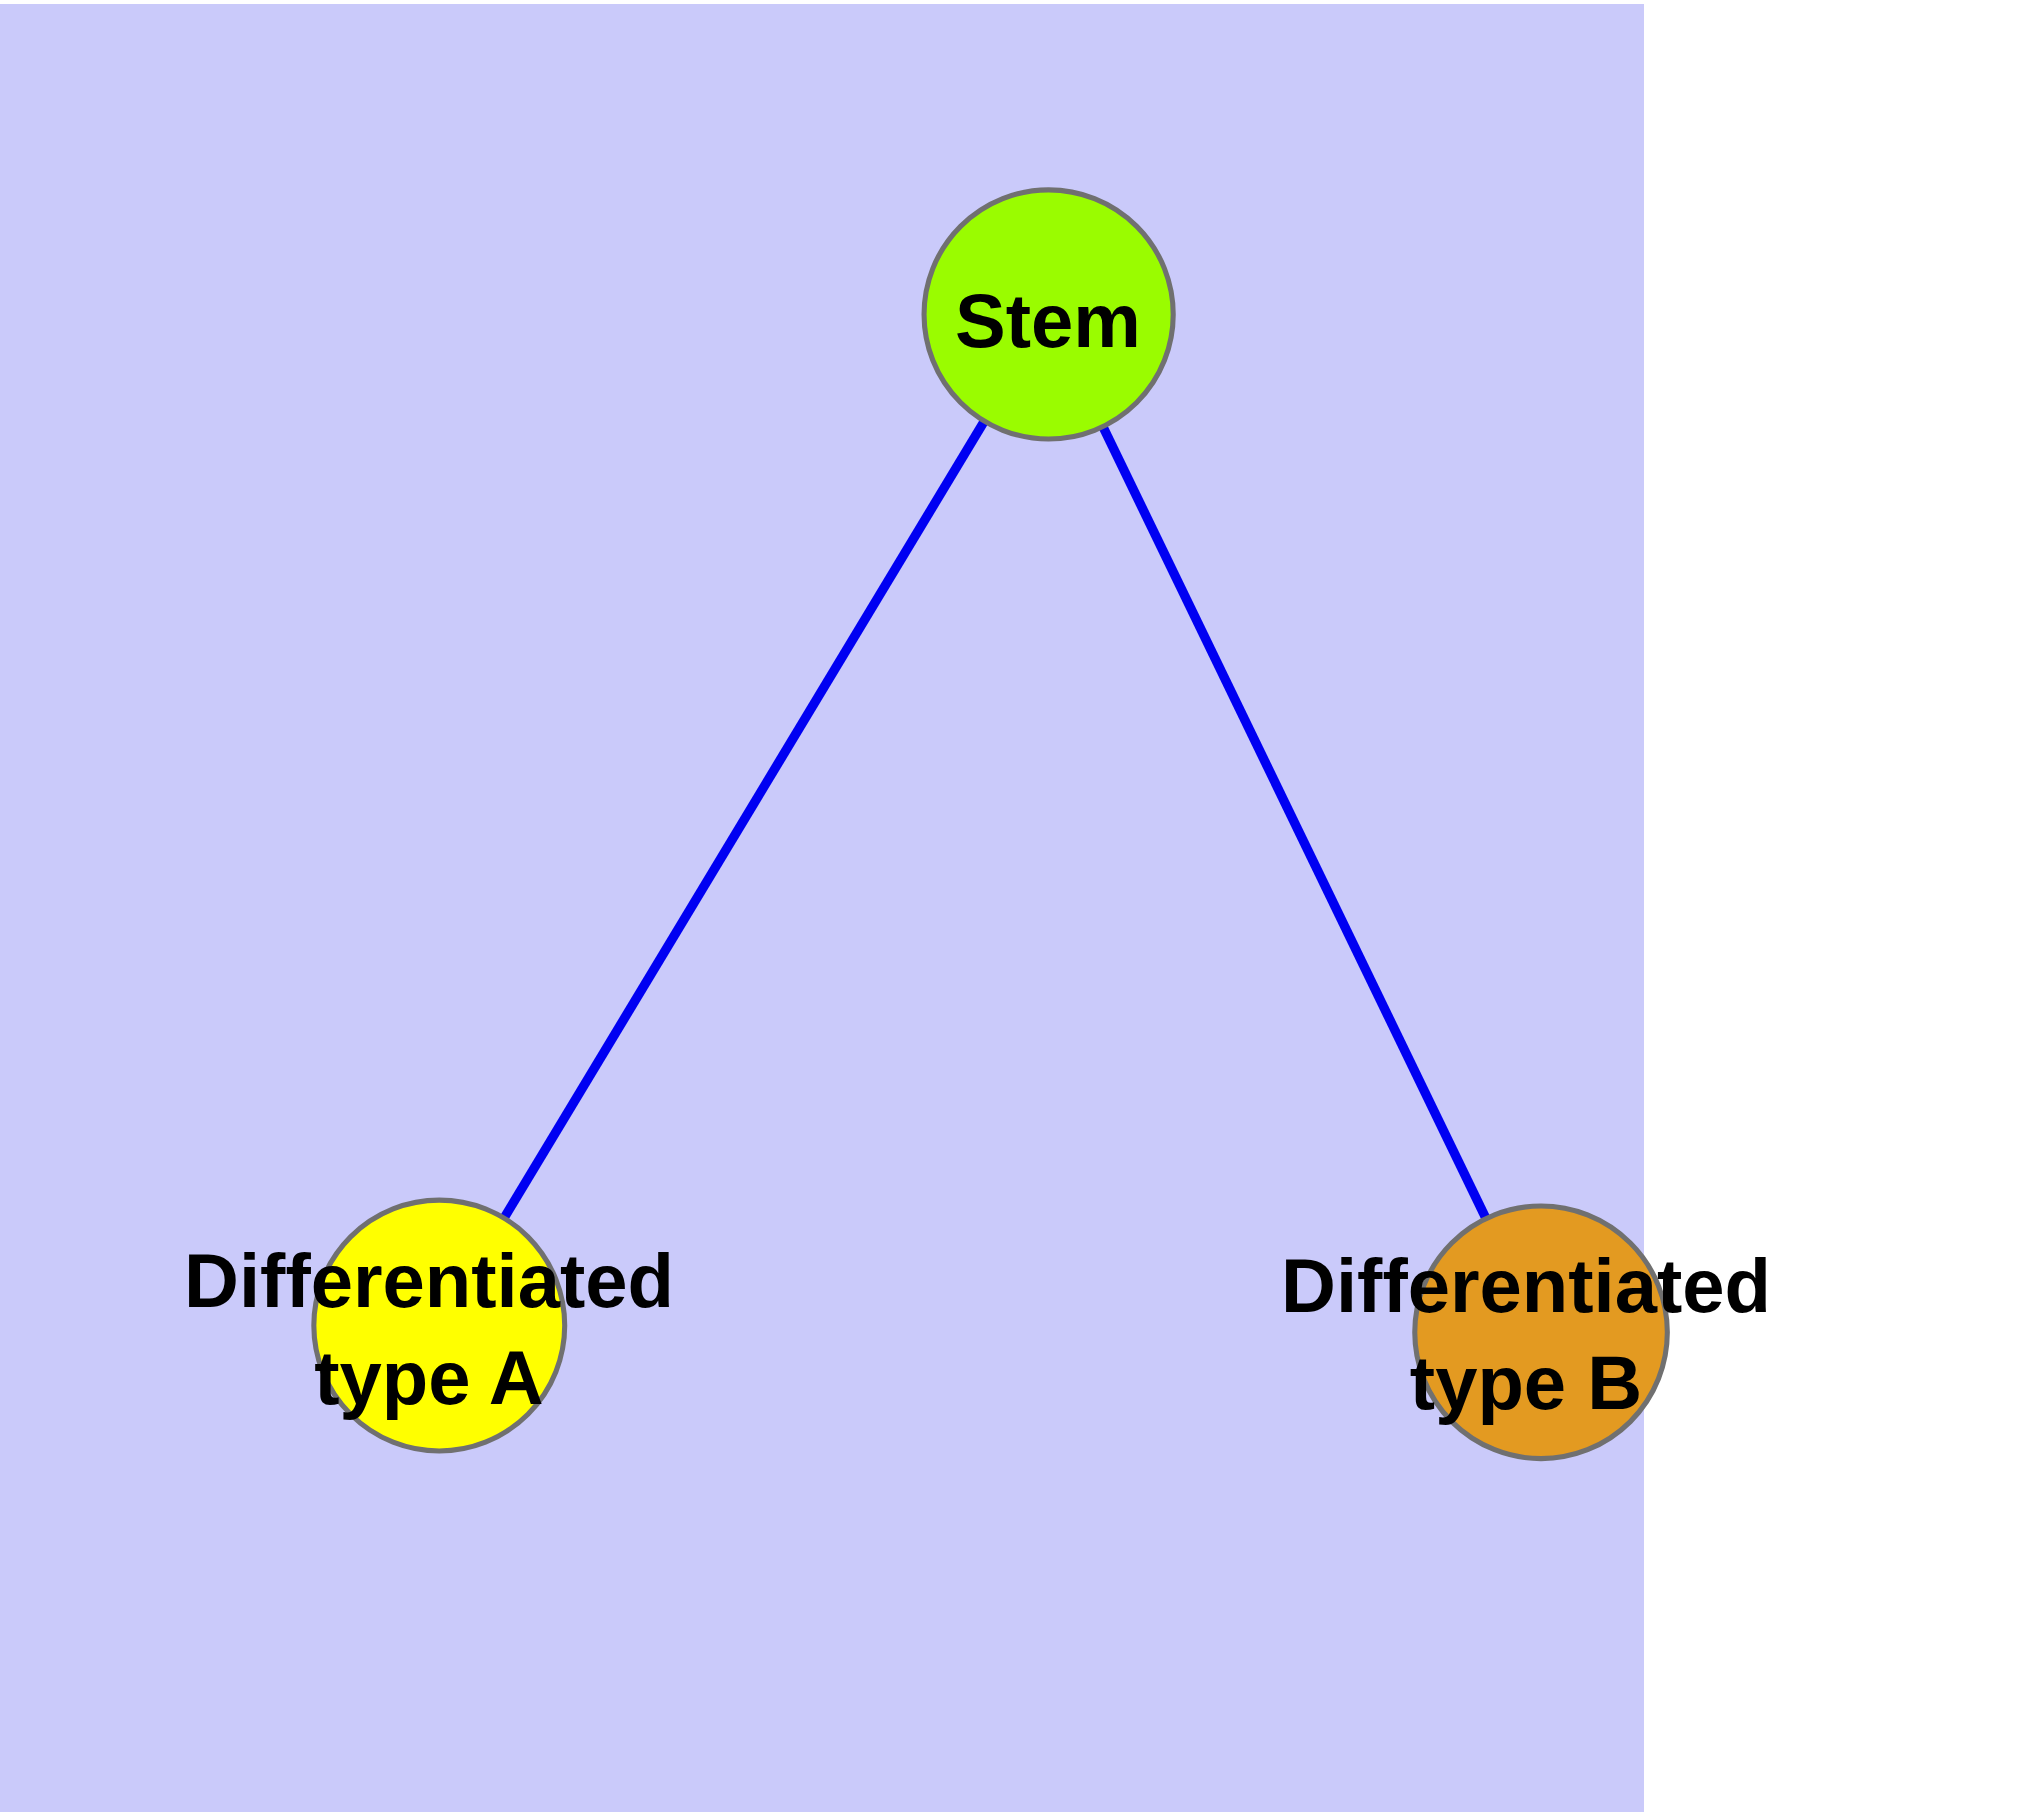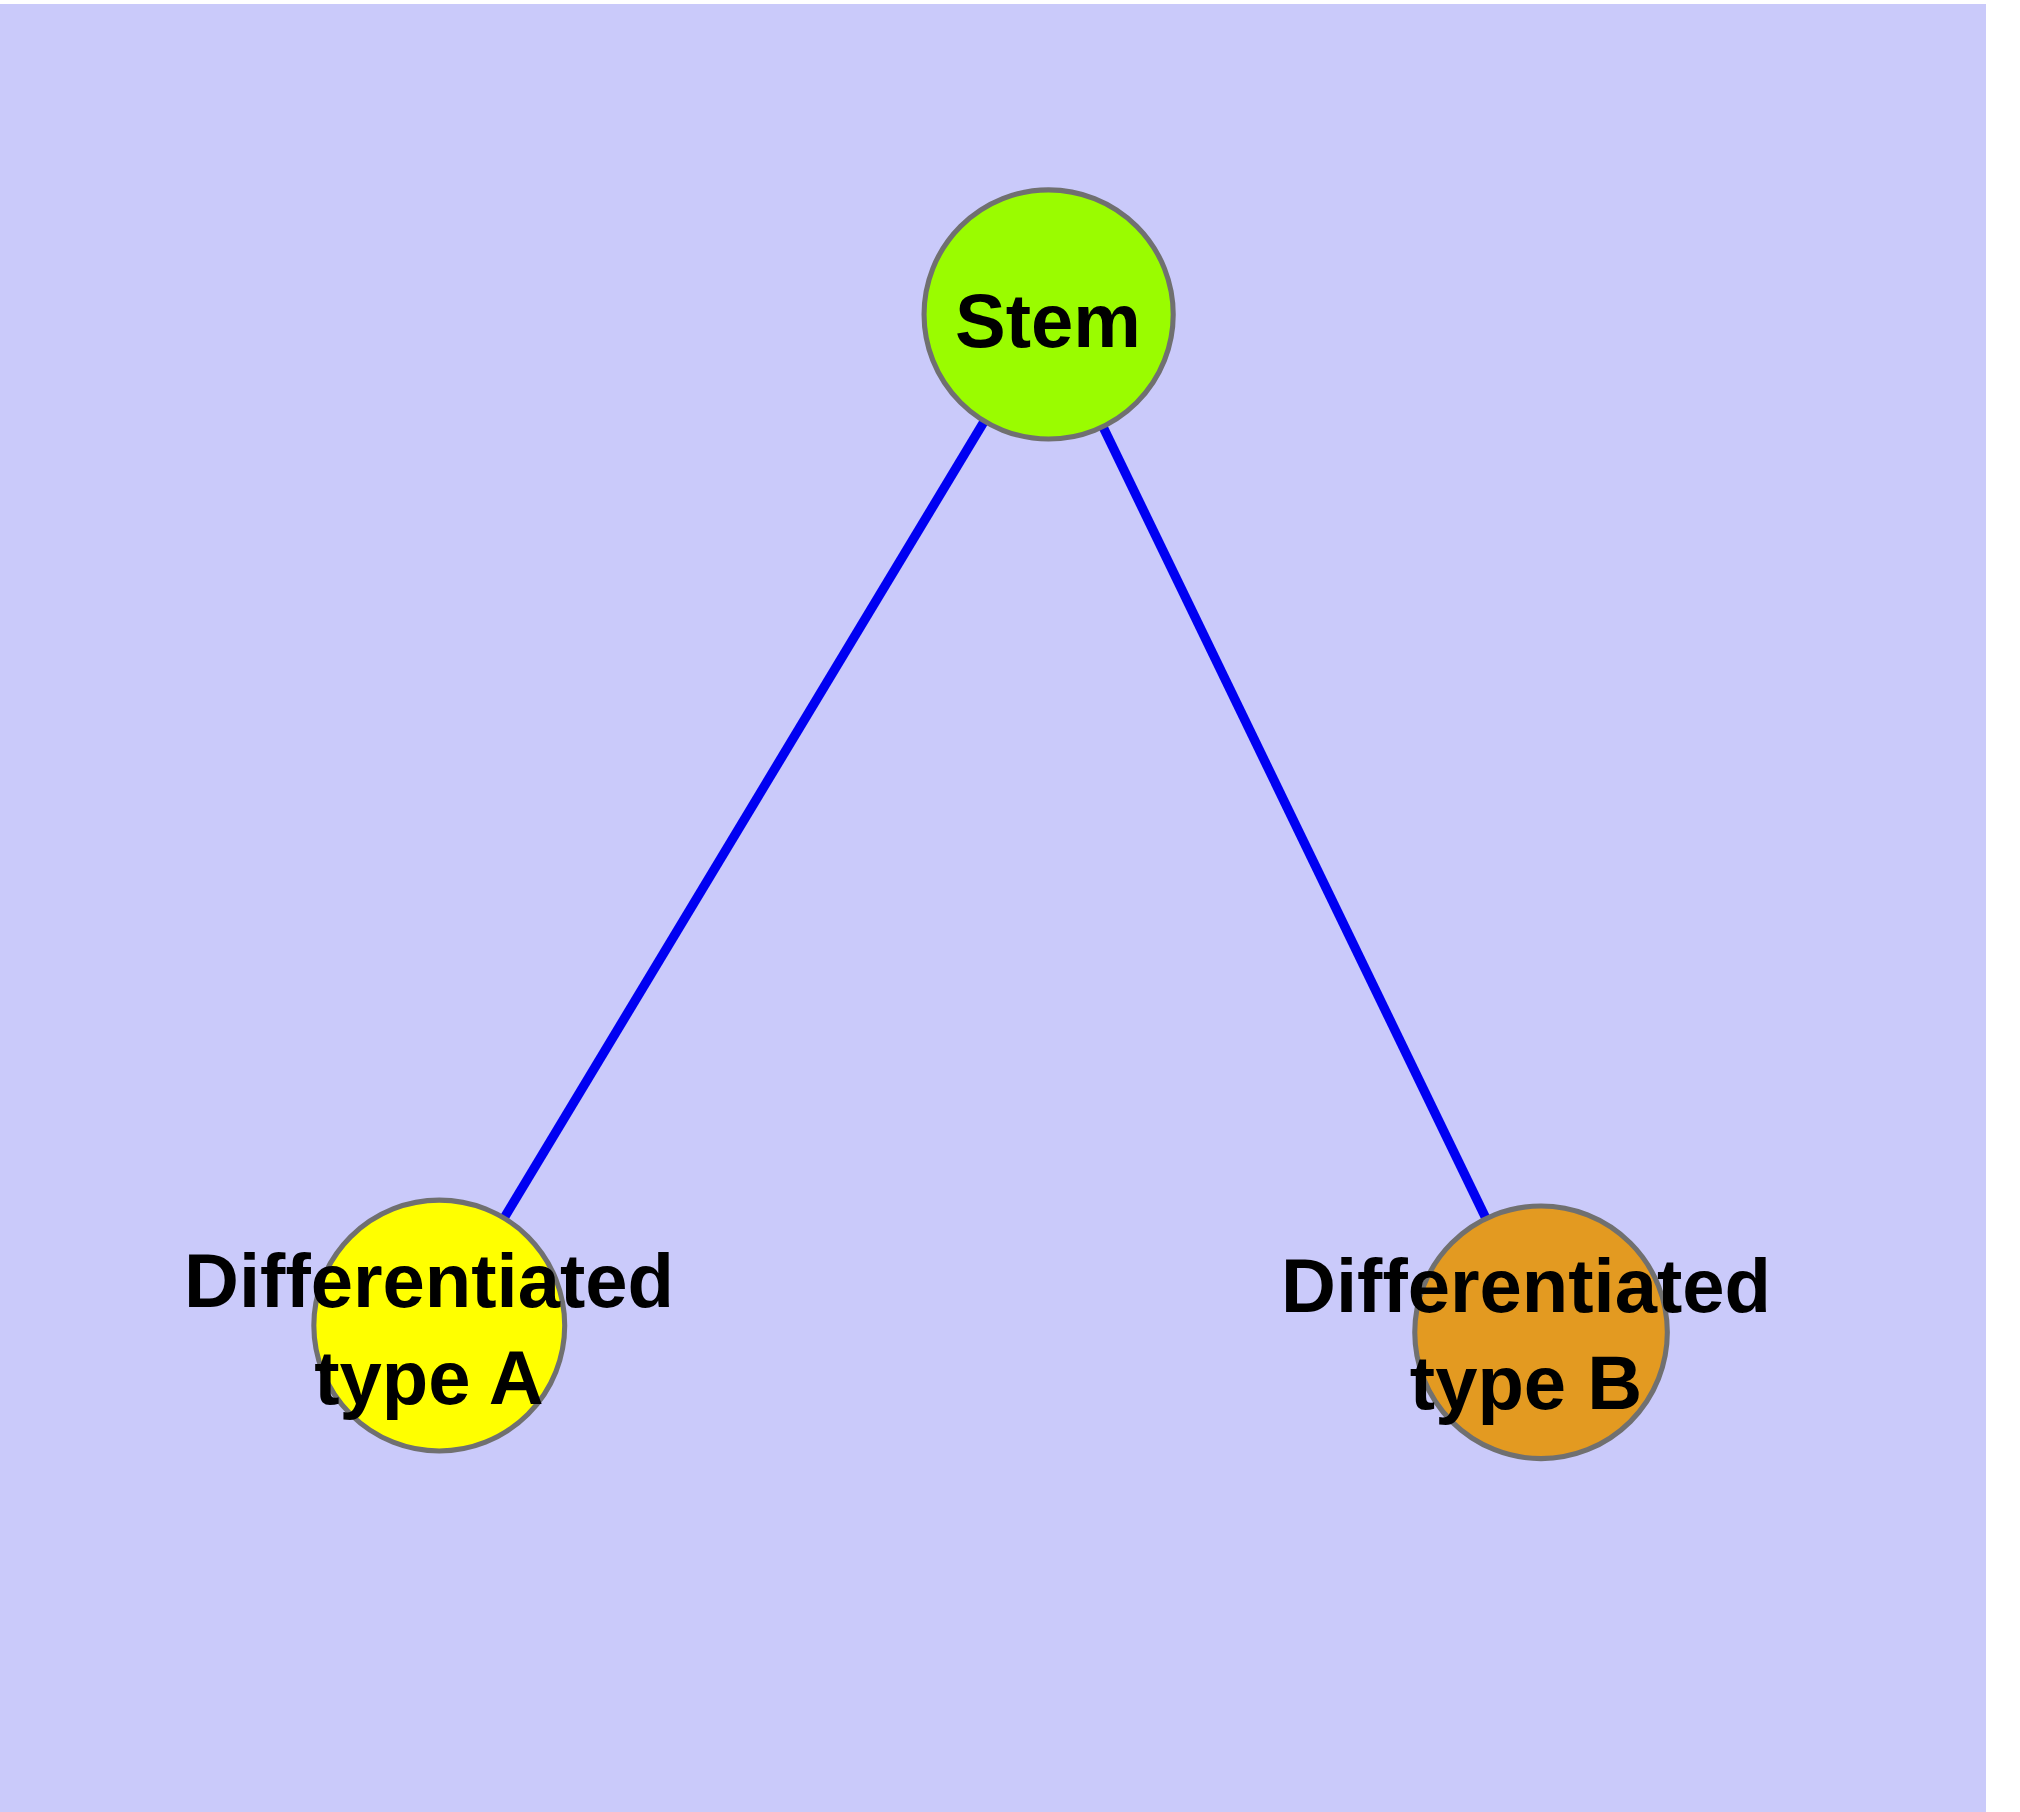--- a/index.html
+++ b/index.html
@@ -5,21 +5,21 @@
   html, body {
     margin: 0;
     padding: 0;
     width: 2021px;
     height: 1812px;
     overflow: hidden;
     font-family: "Liberation Sans", sans-serif;
   }
   .canvas {
     position: relative;
-    width: 1986px;
+    width: 1644px;
     height: 1812px;
     background: #CACAFA;
     text-decoration: underline;
   }
   .top-strip {
     position: absolute;
     left: 0;
     top: 0;
     width: 100%;
     height: 4.2px;

